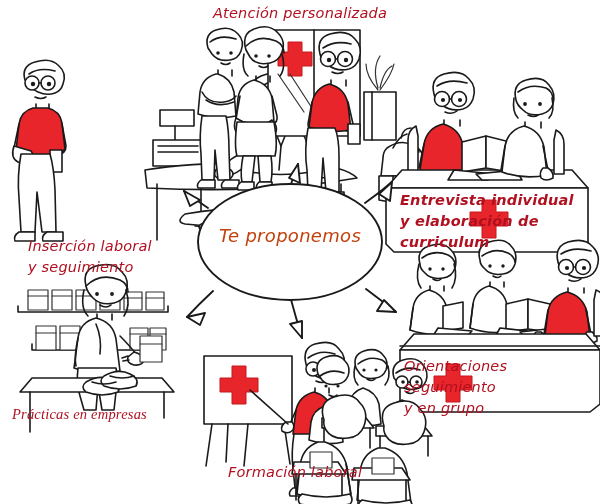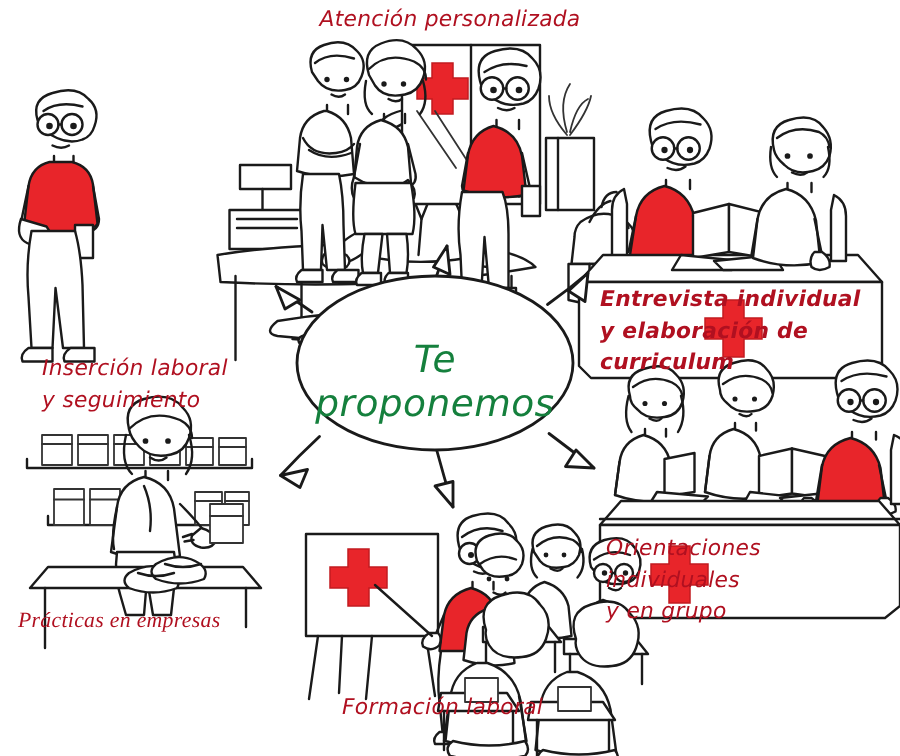--- a/index.html
+++ b/index.html
@@ -30,22 +30,22 @@
   }
   .label.center-text {
     text-align: center;
   }
   #center-label {
     position: absolute;
     left: 205px;
     top: 225px;
     width: 170px;
     text-align: center;
-    color: #15803d;
-    font-size: 25px;
+    color: #c2410c;
+    font-size: 18px;
     font-style: italic;
     font-family: "DejaVu Sans", sans-serif;
     letter-spacing: 0.3px;
   }
   svg.art {
     position: absolute;
     left: 0;
     top: 0;
     overflow: visible;
   }
@@ -458,20 +458,20 @@
   <div id="center-label">Te proponemos</div>
 
   <div class="label" style="left:28px; top:200px; width:160px;margin-top:36px;">Inserción laboral
 y seguimiento</div>
 
   <div class="label center-text" style="left:196px; top:3px; width:208px;">Atención personalizada</div>
 
   <div class="label" style="left:400px; top:190px; width:200px;font-weight:bold;">Entrevista individual
 y elaboración de curriculum</div>
 
-  <div class="label" style="left:404px; top:356px; width:196px;">Orientaciones individuales
+  <div class="label" style="left:404px; top:356px; width:196px;">Orientaciones seguimiento
 y en grupo</div>
 
   <div class="label" style="left:228px; top:462px; width:190px;">Formación  laboral</div>
 
   <div class="label" style="left:12px; top:404px; width:200px;font-family:Liberation Serif, serif;">Prácticas en empresas</div>
 
 </div>
 
 </body></html>

